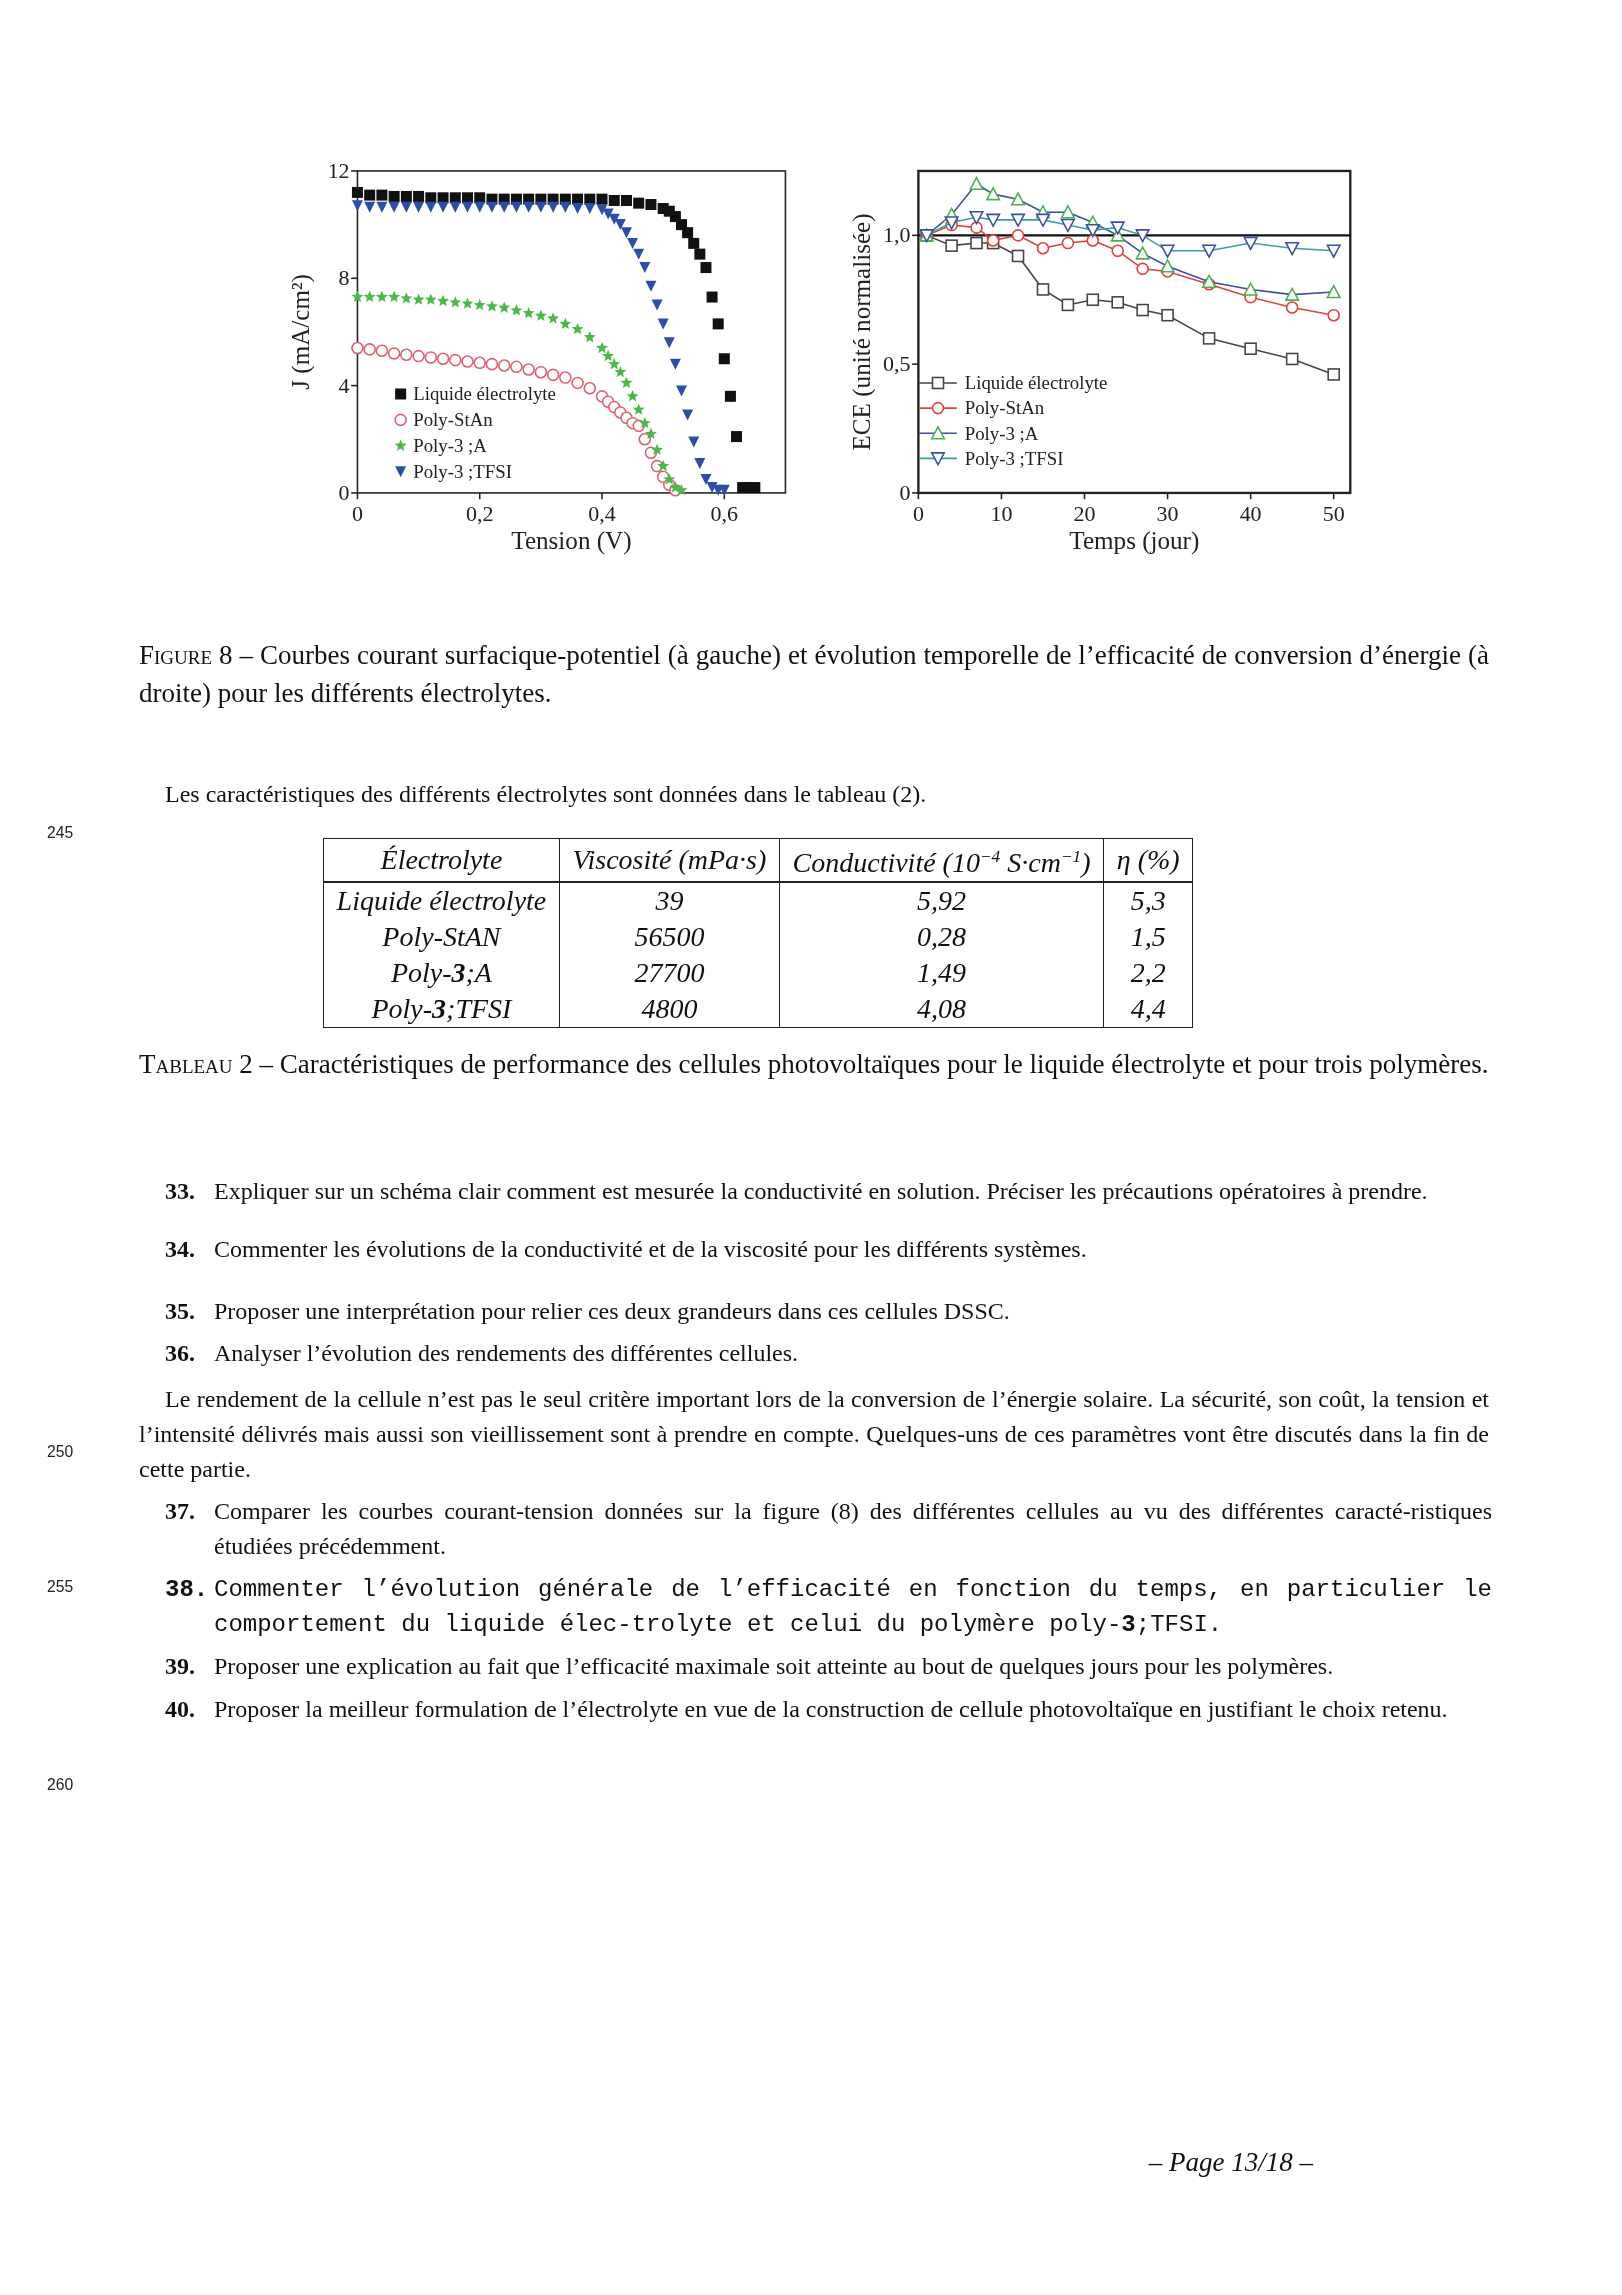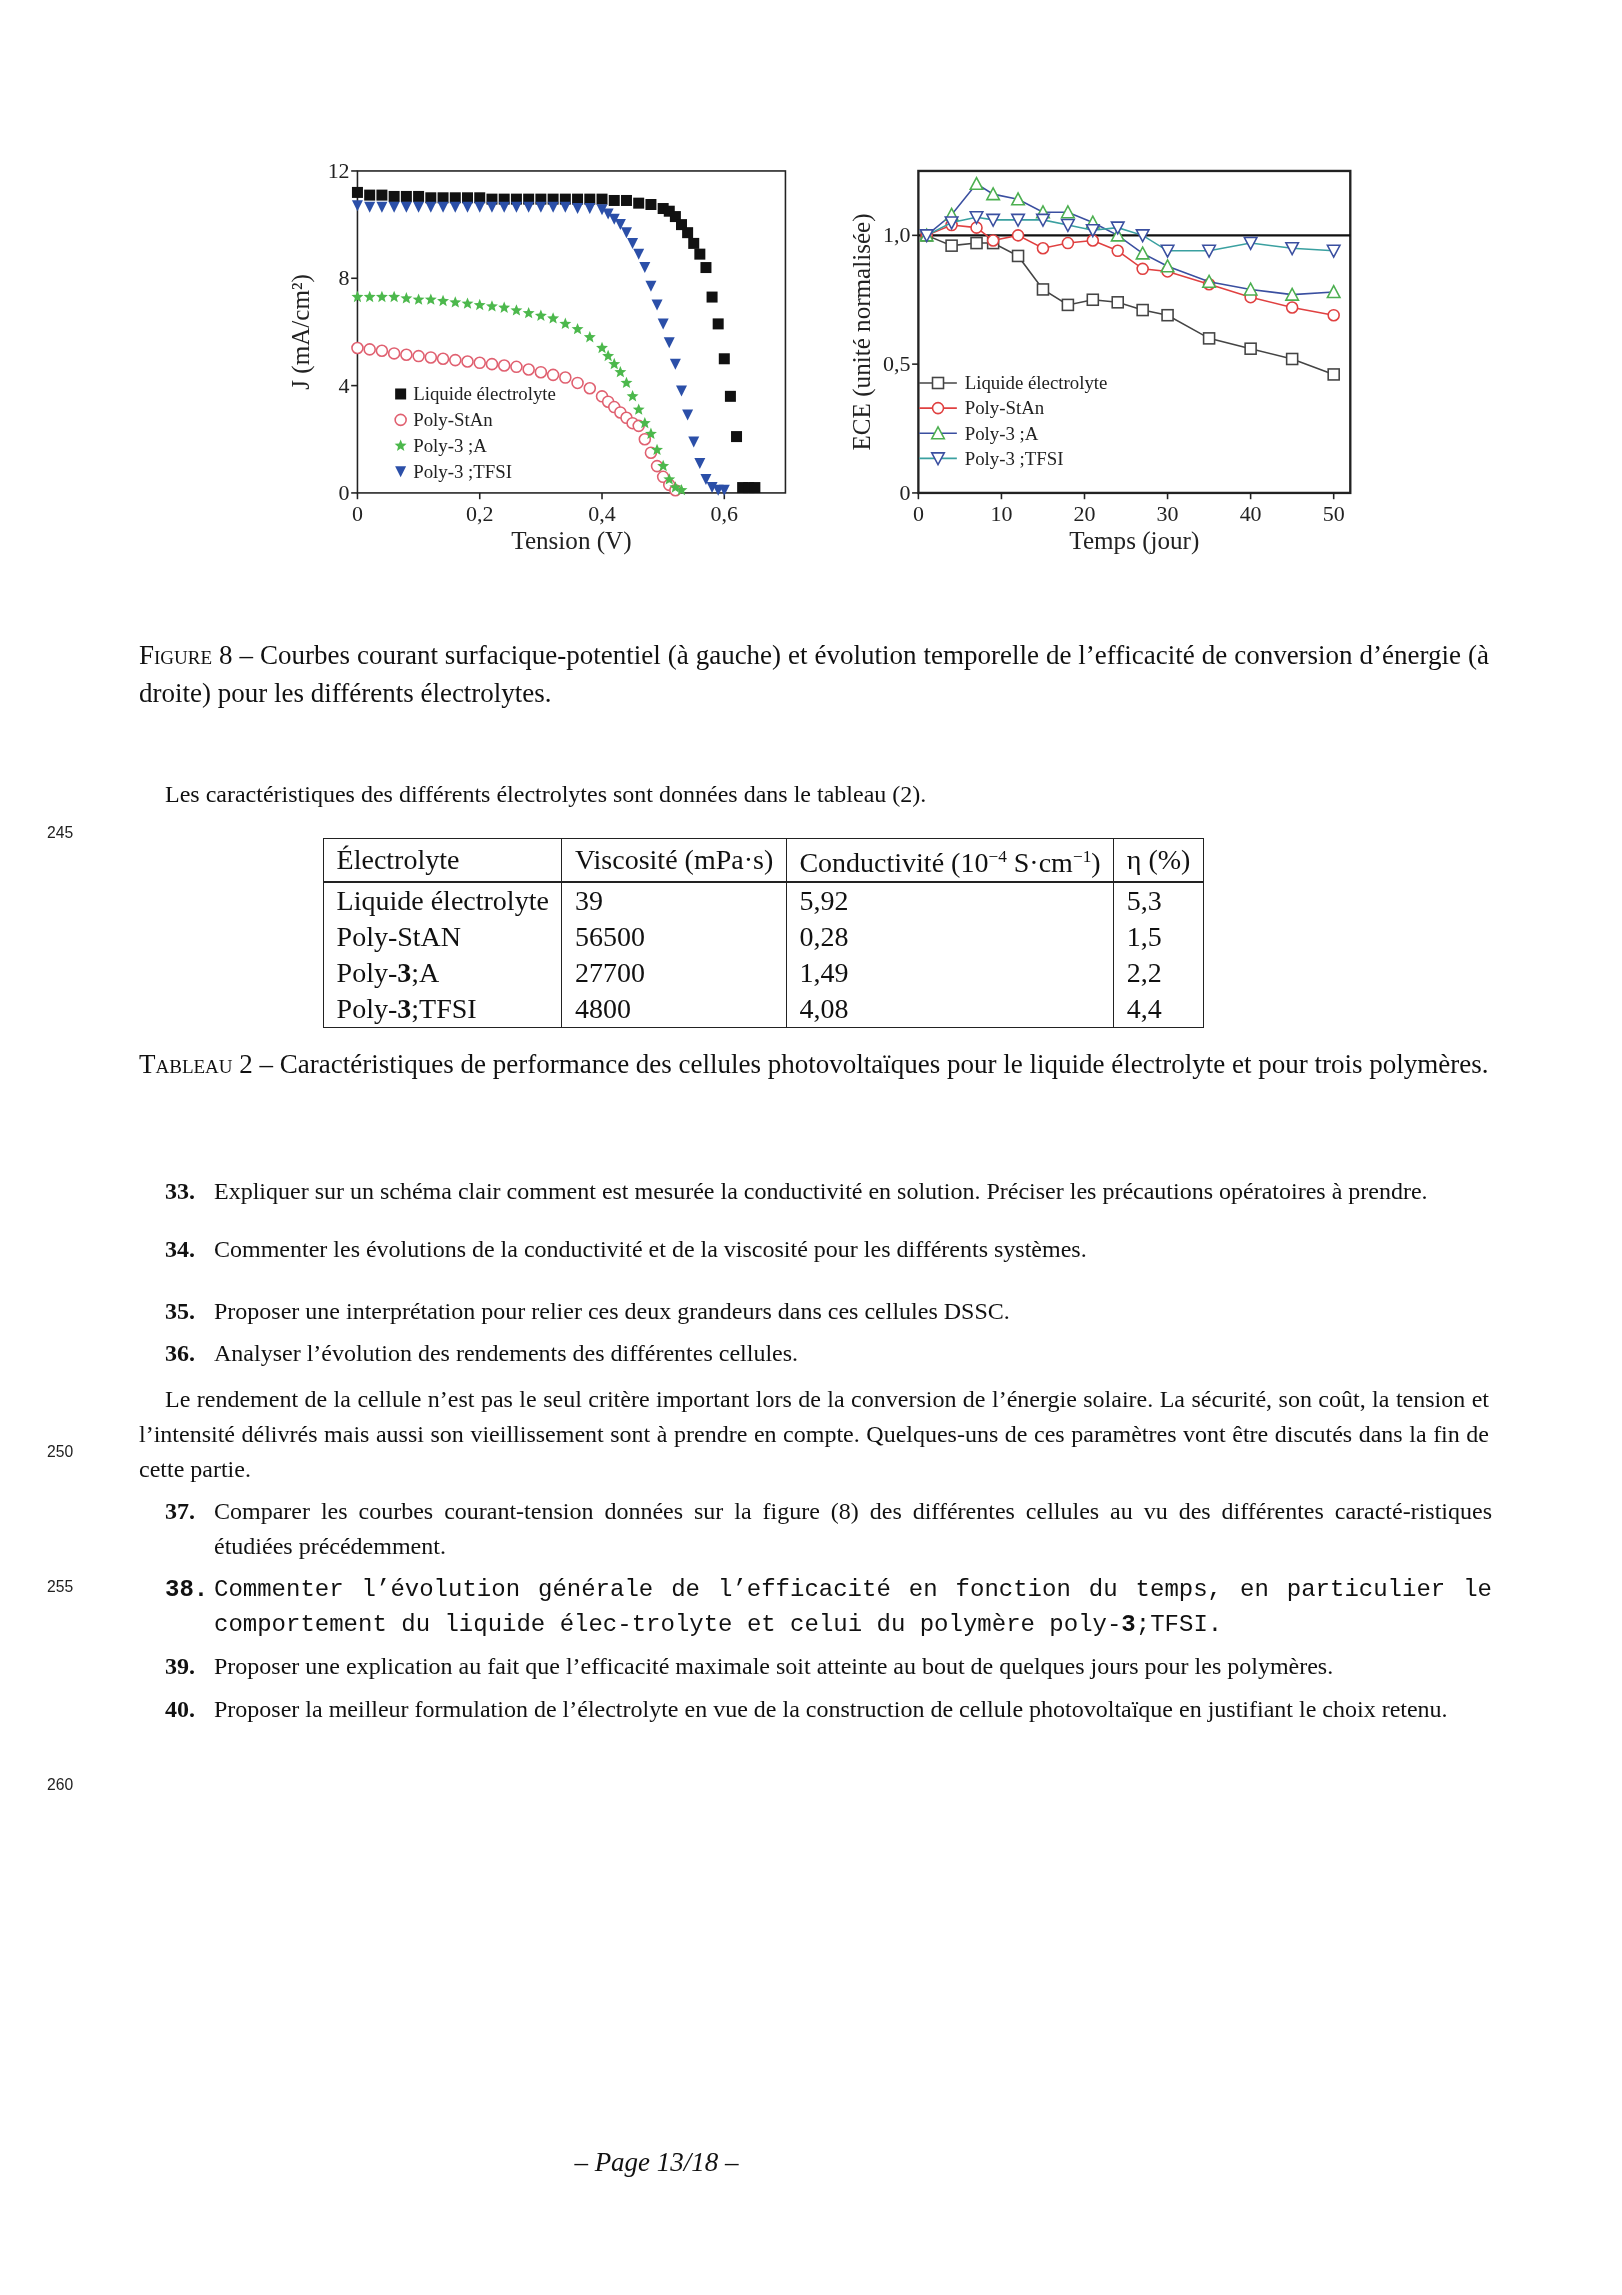--- a/index.html
+++ b/index.html
@@ -4,27 +4,27 @@
 <style>
   html, body { margin:0; padding:0; background:#fff; }
   body { width:1623px; height:2295px; position:relative; font-family:"Liberation Serif","DejaVu Serif",serif; color:#111; overflow:hidden; }
   .abs { position:absolute; }
   .chart svg text { font-family:"Liberation Serif","DejaVu Serif",serif; fill:#222; }
   .caption { left:139px; width:1350px; font-size:27px; line-height:38px; text-align:justify; }
   .sc { font-variant:small-caps; }
   .linenum { font-family:"Liberation Sans","DejaVu Sans",sans-serif; font-size:15.7px; color:#222; left:47px;margin-top:36px; }
   .para { left:139px; width:1350px; font-size:24px; line-height:35px; text-align:justify; }
   table.data { position:absolute; left:323px; top:838px; border-collapse:collapse; font-size:28px; }
-  table.data th, table.data td { border-left:1.6px solid #222; border-right:1.6px solid #222; padding:0 12.6px; text-align:left; font-weight:normal; line-height:36px; }
+  table.data th, table.data td { border-left:1.6px solid #222; border-right:1.6px solid #222; padding:0 12.6px; text-align:center; font-weight:normal; line-height:36px;font-style:italic; }
   table.data thead th { border-top:1.6px solid #222; border-bottom:2.4px solid #222; }
   table.data tbody tr:last-child td { border-bottom:1.6px solid #222; }
   .q { left:165px; width:1327px; font-size:24px; line-height:35px; text-align:justify; }
   .q .num { position:absolute; left:0; font-weight:bold; }
   .q .txt { display:block; margin-left:49px; }
-  .footer { left:0; width:1313px; top:2147px; text-align:center; font-style:italic; font-size:27px; }
+  .footer { left:0; width:1313px; top:2147px; text-align:right; font-style:italic; font-size:27px; }
   b.bold { font-weight:bold; }
 </style>
 </head>
 <body>
 
 <div class="abs chart" style="left:275px;top:141px;">
   <svg id="chart-left" width="534" height="440" viewBox="0 0 680 560">
       <rect x="105" y="38" width="545" height="410" fill="none" stroke="#222" stroke-width="2"></rect>
       <line x1="105" x2="105" y1="448" y2="456" stroke="#222" stroke-width="2"></line>
       <text x="105" y="484" text-anchor="middle" font-size="28">0</text>

